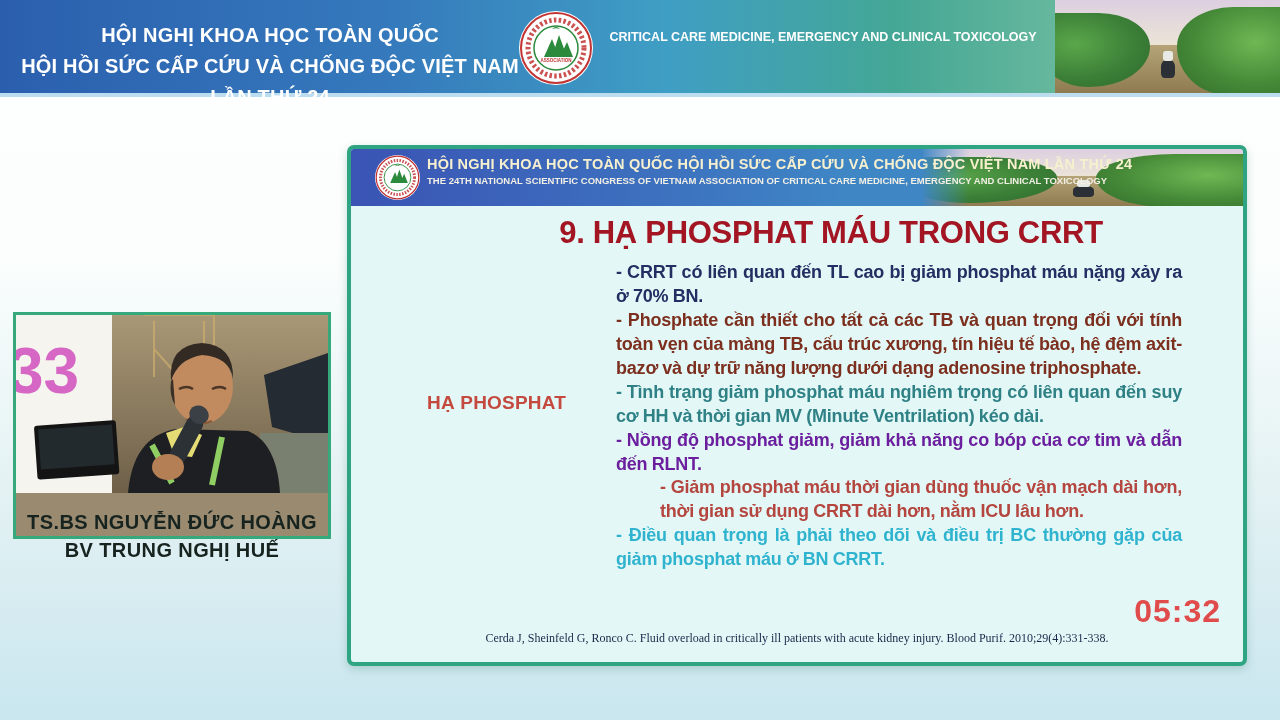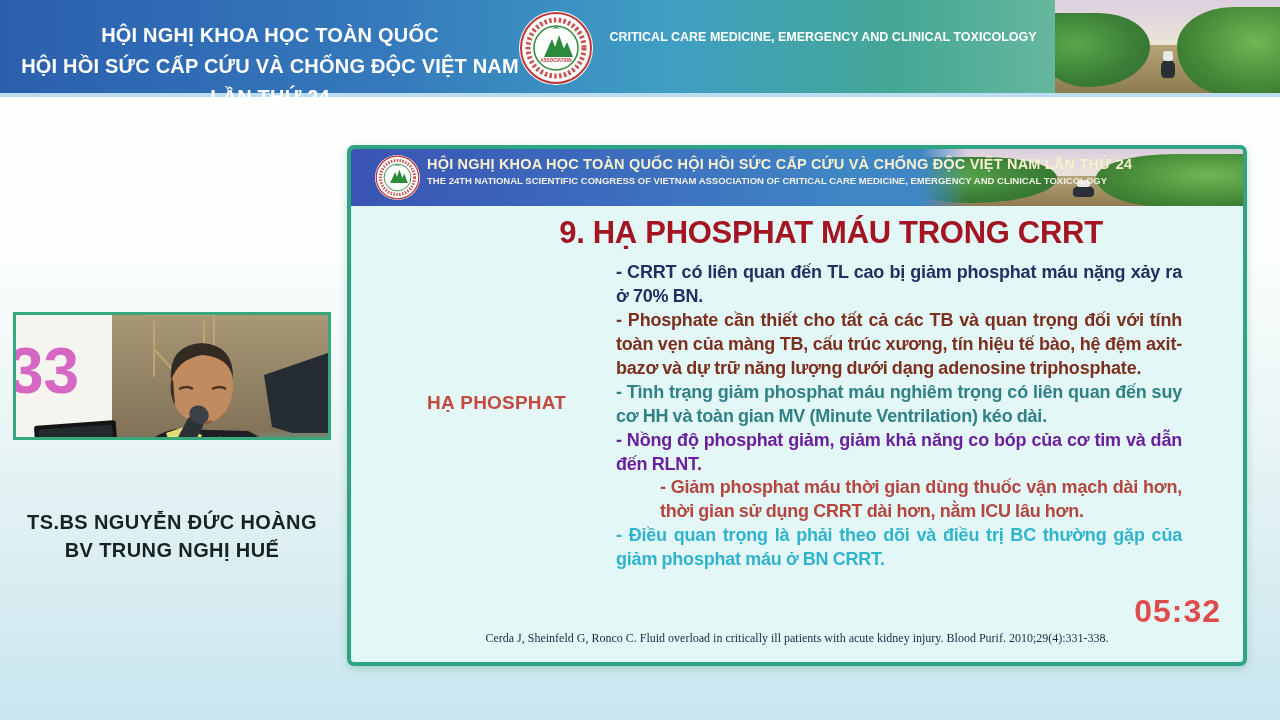--- a/index.html
+++ b/index.html
@@ -60,21 +60,21 @@
     font-weight:bold; font-size:19px; letter-spacing:.2px; }
   .bullets { position:absolute; left:265px; top:112px; width:566px; text-align:justify; }
   .bullet { font-weight:bold; font-size:18px; line-height:1.33;
     letter-spacing:-.2px; word-spacing:-.5px; }
   .citation { position:absolute; left:100px; right:100px; top:482px; text-align:center;
     color:#18294a; font-size:12px; font-family:"Liberation Serif", serif; }
   .timer { position:absolute; right:22px; bottom:32px; color:#e04b4b;
     font-weight:bold; font-size:32px; letter-spacing:1px; z-index:4; }
 
   
-  .video-frame { position:absolute; left:13px; top:312px; width:318px; height:128px;
+  .video-frame { position:absolute; left:13px; top:312px; width:318px; height:227px;
     border:3px solid #35a87c; background:#9a8a70; overflow:hidden; }
   .video-frame svg { display:block; }
   .speaker-name { position:absolute; left:0px; top:508px; width:344px; text-align:center;
     color:#16231f; font-weight:bold; font-size:20px; line-height:1.4; letter-spacing:.4px; }
 </style>
 </head>
 <body>
 
 <div id="stage">
 
@@ -133,21 +133,21 @@
         <div class="sh-line2">THE 24TH NATIONAL SCIENTIFIC CONGRESS OF VIETNAM ASSOCIATION OF CRITICAL CARE MEDICINE, EMERGENCY AND CLINICAL TOXICOLOGY</div>
       </div>
     </div>
 
     <div class="slide-title">9. HẠ PHOSPHAT MÁU TRONG CRRT</div>
     <div class="side-label">HẠ PHOSPHAT</div>
 
     <div class="bullets">
       <p class="bullet" style="color: rgb(35, 46, 99);">- CRRT có liên quan đến TL cao bị giảm phosphat máu nặng xảy ra ở 70% BN.</p>
       <p class="bullet" style="color: rgb(124, 47, 30);">- Phosphate cần thiết cho tất cả các TB và quan trọng đối với tính toàn vẹn của màng TB, cấu trúc xương, tín hiệu tế bào, hệ đệm axit-bazơ và dự trữ năng lượng dưới dạng adenosine triphosphate.</p>
-      <p class="bullet" style="color: rgb(47, 129, 134);">- Tình trạng giảm phosphat máu nghiêm trọng có liên quan đến suy cơ HH và toàn gian MV (Minute Ventrilation) kéo dài.</p>
+      <p class="bullet" style="color: rgb(47, 129, 134);">- Tình trạng giảm phosphat máu nghiêm trọng có liên quan đến suy cơ HH và thời gian MV (Minute Ventrilation) kéo dài.</p>
       <p class="bullet" style="color: rgb(107, 31, 158);">- Nồng độ phosphat giảm, giảm khả năng co bóp của cơ tim và dẫn đến RLNT.</p>
       <p class="bullet" style="color: rgb(180, 69, 63); margin-left: 44px;">- Giảm phosphat máu thời gian dùng thuốc vận mạch dài hơn, thời gian sử dụng CRRT dài hơn, nằm ICU lâu hơn.</p>
       <p class="bullet" style="color: rgb(47, 179, 207);">- Điều quan trọng là phải theo dõi và điều trị BC thường gặp của giảm phosphat máu ở BN CRRT.</p>
     </div>
 
     <div class="citation">Cerda J, Sheinfeld G, Ronco C. Fluid overload in critically ill patients with acute kidney injury. Blood Purif. 2010;29(4):331-338.</div>
     <div class="timer">05:32</div>
   </div>
 
   <div class="video-frame">

